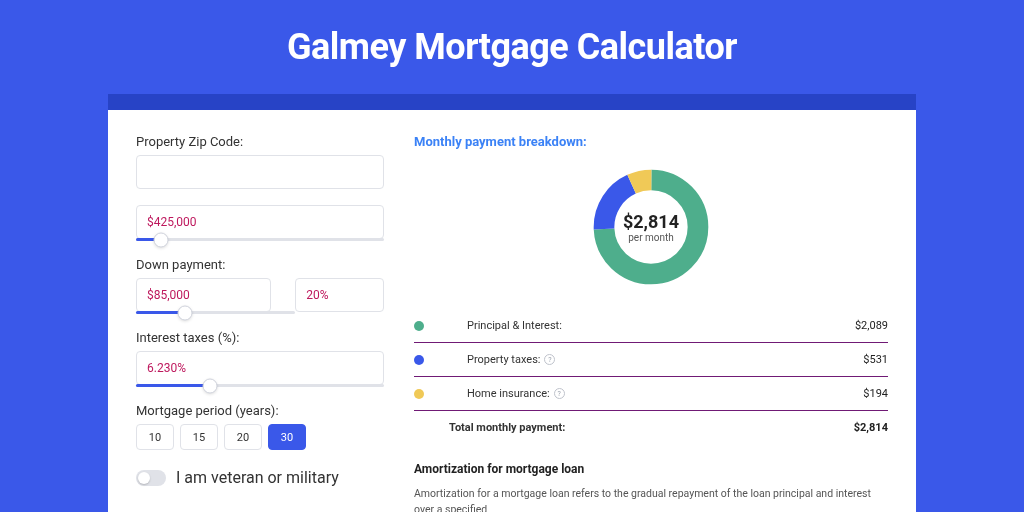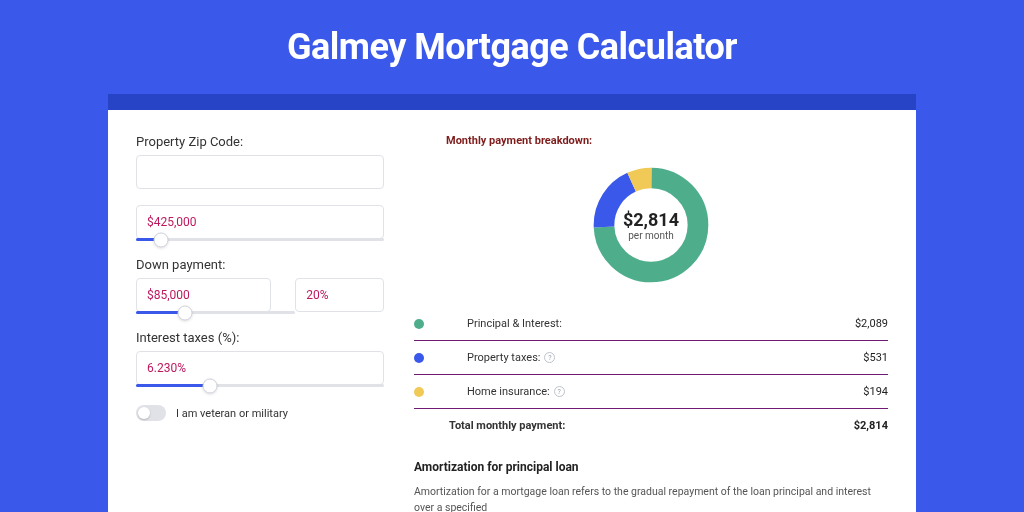--- a/index.html
+++ b/index.html
@@ -18,22 +18,22 @@
 .slider-thumb { position: absolute; top: 50%; transform: translate(-50%, -50%); width: 15px; height: 15px; background: #fff; border: 1px solid #d0d3dc; border-radius: 50%; box-shadow: 0 1px 3px rgba(0,0,0,0.12); }
 .dp-row { display: flex; gap: 24px; }
 .dp-amount { flex: 1.7; }
 .dp-pct { flex: 1; }
 .period-row { display: flex; gap: 6px; }
 .period-btn { width: 38px; height: 26px; border: 1px solid #e0e2e8; border-radius: 4px; background: #fff; font-size: 11px; color: #333; cursor: pointer; }
 .period-btn.active { background: #3a58e9; color: #fff; border-color: #3a58e9; }
 .toggle-row { display: flex; align-items: center; gap: 10px; margin-top: 18px; }
 .toggle { width: 30px; height: 16px; background: #e0e2e8; border-radius: 10px; position: relative; }
 .toggle-knob { position: absolute; left: 2px; top: 2px; width: 12px; height: 12px; background: #fff; border-radius: 50%; box-shadow: 0 1px 2px rgba(0,0,0,0.2); }
-.toggle-label { font-size: 11px; color: #333; }
-.breakdown-title { font-size: 11px; font-weight: 700; color: #7f1d1d; margin-bottom: 16px; margin-left: 32px; }
+.toggle-label { font-size: 16px; color: #333; }
+.breakdown-title { font-size: 13px; font-weight: 700; color: #3b82f6; margin-bottom: 16px; }
 .donut-wrap { display: flex; justify-content: center; margin-bottom: 20px; }
 .donut { position: relative; width: 124px; height: 124px; }
 .donut svg { width: 124px; height: 124px; }
 .donut-center { position: absolute; left: 50%; top: 50%; transform: translate(-50%, -50%); text-align: center; }
 .donut-amount { font-size: 18px; font-weight: 700; color: #222; }
 .donut-sub { font-size: 10px; color: #555; }
 .breakdown-row { display: flex; align-items: center; justify-content: space-between; padding: 10px 0; border-top: 1px solid #701a75; }
 .breakdown-row.first { border-top: none; }
 .bd-left { display: flex; align-items: center; gap: 8px; }
 .dot { width: 10px; height: 10px; border-radius: 50%; flex-shrink: 0; }
@@ -81,20 +81,29 @@
 
     <div class="field-group">
       <label class="form-label">Interest taxes (%):</label>
       <input class="text-input" value="6.230%" style="">
       <div class="slider-track">
         <div class="slider-fill" style="width:30%"></div>
         <div class="slider-thumb" style="left:30%"></div>
       </div>
     </div>
 
+    <div class="field-group">
+      <label class="form-label">Mortgage period (years):</label>
+      <div class="period-row">
+        <button class="period-btn">10</button>
+        <button class="period-btn">15</button>
+        <button class="period-btn">20</button>
+        <button class="period-btn active">30</button>
+      </div>
+    </div>
 
     <div class="toggle-row">
       <div class="toggle">
         <div class="toggle-knob"></div>
       </div>
       <span class="toggle-label">I am veteran or military</span>
     </div>
 
   </div>
 
@@ -145,19 +154,19 @@
       <span class="bd-value">$194</span>
     </div>
 
     <div class="breakdown-row breakdown-total">
       <div class="bd-left">
         <span class="bd-label">Total monthly payment:</span>
       </div>
       <span class="bd-value">$2,814</span>
     </div>
 
-    <div class="amort-title">Amortization for principal loan</div>
+    <div class="amort-title">Amortization for mortgage loan</div>
     <div class="amort-text">Amortization for a mortgage loan refers to the gradual repayment of the loan principal and interest over a specified</div>
 
   </div>
 
 </div>
 </div>
 
 </body></html>

